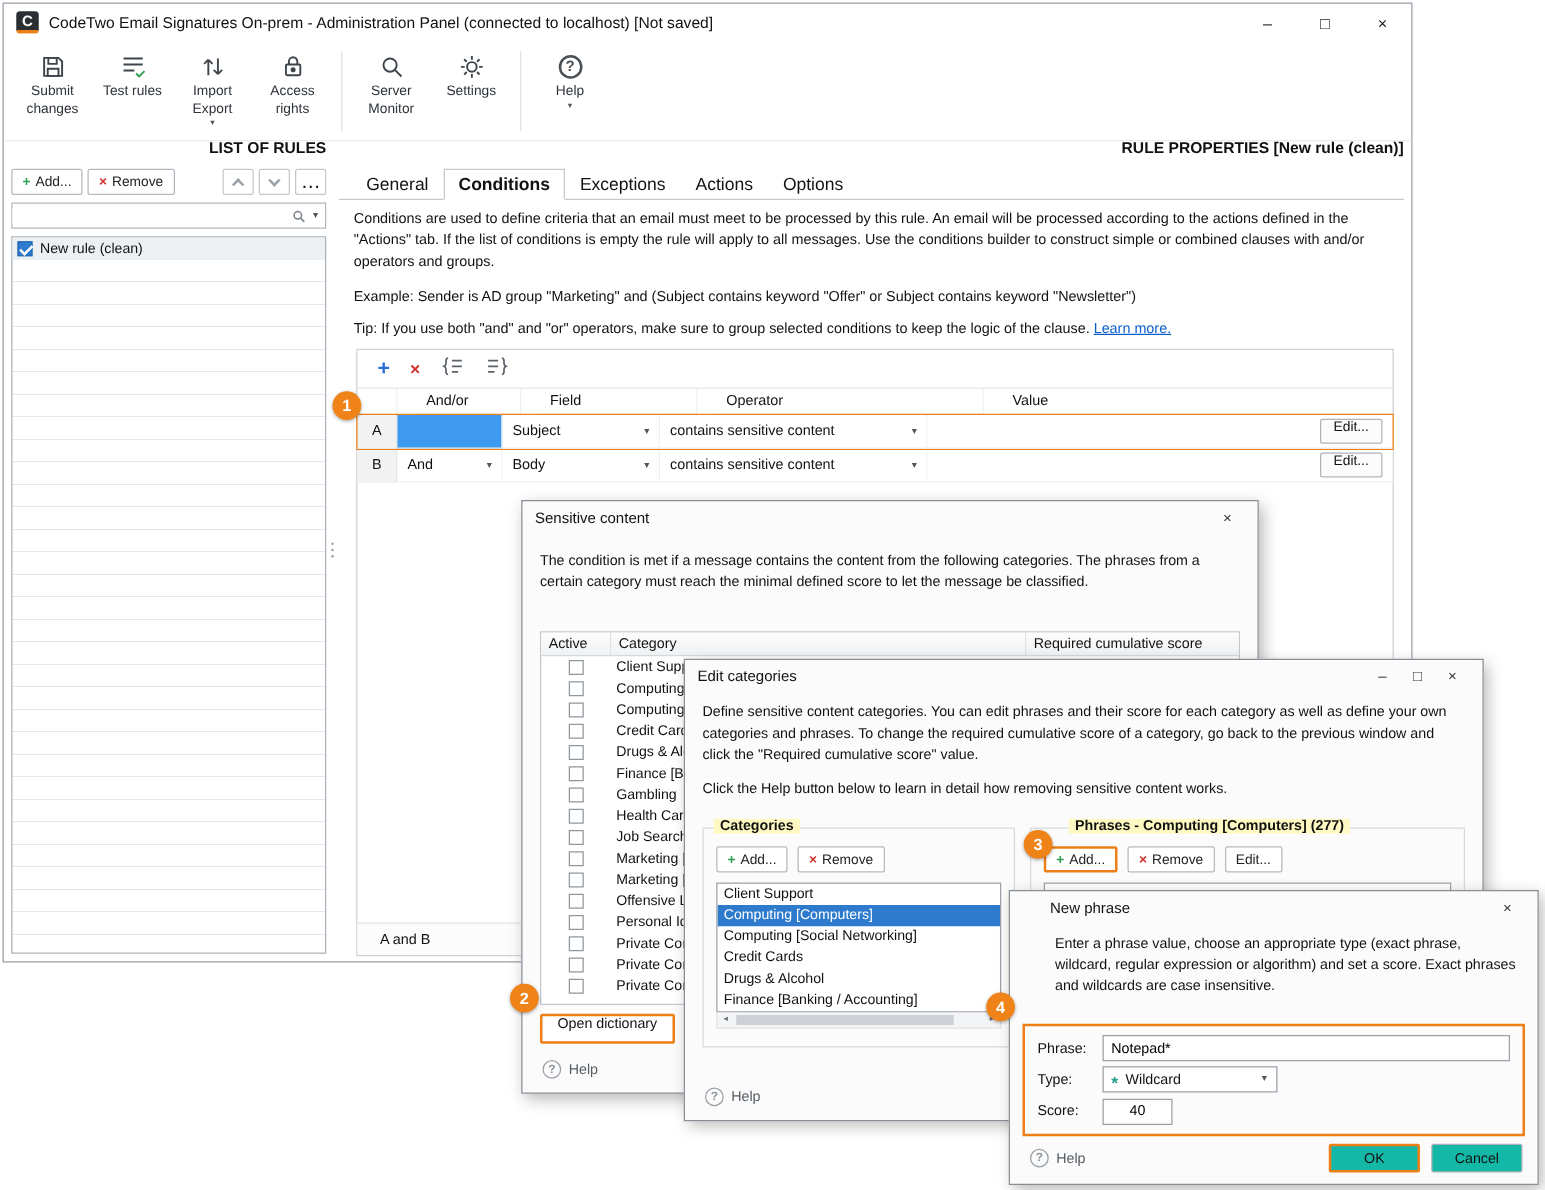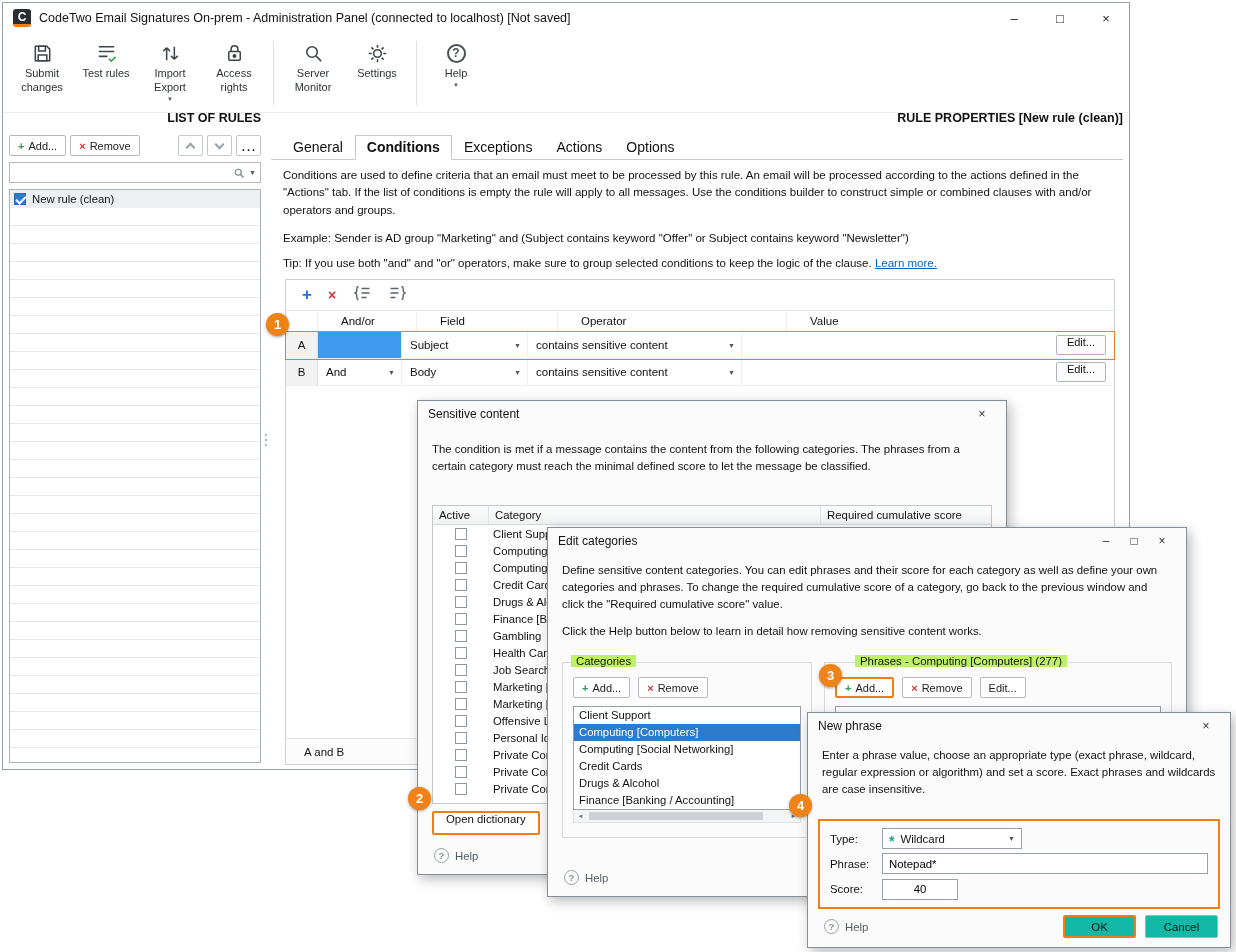--- a/index.html
+++ b/index.html
@@ -93,47 +93,47 @@
   .sens-cat { padding-left:4px; white-space:nowrap; }
   .open-dict { position:absolute; left:14px; bottom:39px; height:24px; padding:0 12px; background:#fff; border:2px solid #EE7F17; font-size:11.4px; border-radius:2px; cursor:default; }
   .dlg-help-abs { position:absolute; left:16px; bottom:11px; }
 
   
   #dlg-edit { left:547px; top:527px; width:640px; height:370px; z-index:20; }
   .edit-desc { margin:8px 14px 0; font-size:11.4px; line-height:1.5; }
   .edit-note { margin:12px 14px 0; font-size:11.4px; }
   .groups { position:absolute; left:14px; right:14px; top:134px; display:flex; gap:12px; }
   .group { border:1px solid #d8dbde; position:relative; padding:14px 10px 10px; height:176px; }
-  .group-label { position:absolute; top:-8px; left:8px; background:#bef264; padding:0 5px; font-size:11.4px; white-space:nowrap; }
+  .group-label { position:absolute; top:-8px; left:8px; background:#fef9c3; padding:0 5px; font-size:11.4px; white-space:nowrap;font-weight:bold; }
   .grp-buttons { display:flex; gap:8px; margin-bottom:8px; }
   .btn-orange { border:2px solid #EE7F17; }
   .grp-cats { width:250px; flex:0 0 auto; }
   .grp-phrases { flex:1; }
   .grp-phrases .group-label { margin-left:22px; }
   .cat-list { border:1px solid #99a0a7; background:#fff; height:104px; overflow:hidden; font-size:11.3px; }
   .cat-item { height:17px; line-height:17px; padding:0 5px; white-space:nowrap; cursor:default; }
   .cat-item.selected { background:#2E7BCE; color:#fff; }
   .h-scroll { height:13px; background:#f3f4f5; border:1px solid #dfe2e4; border-top:none; display:flex; align-items:stretch; }
   .h-arrow { width:13px; display:grid; place-items:center; font-size:6px; color:#6a7178; }
   .h-track { flex:1; position:relative; }
   .h-thumb { position:absolute; left:2px; right:24px; top:2px; bottom:2px; background:#cdd1d5; }
   .phrase-list-ph { border:1px solid #99a0a7; background:#fff; height:104px; }
 
   
-  #dlg-phrase { left:807px; top:712px; width:424px; height:236px; z-index:30; }
+  #dlg-phrase { left:807px; top:712px; width:424px; height:236px; z-index:30;padding-left:22px; }
   .np-desc { margin:8px 14px 16px; font-size:11.4px; line-height:1.5; }
   .np-fields { position:absolute; left:10px; right:10px; top:106px; height:90px; border:2px solid #EE7F17; padding:5px 10px; display:flex; flex-direction:column; justify-content:space-around; }
   .np-row { display:flex; align-items:center; }
   .np-label { width:52px; font-size:11.4px; }
   .combo { width:140px; height:21px; border:1px solid #99a0a7; background:#fff; display:flex; align-items:center; padding:0 6px; gap:6px; font-size:11.4px; }
   .combo .ast { color:#1F9E8C; font-weight:bold; font-size:14px; line-height:10px; margin-top:4px; }
   .combo .dd { margin-left:auto; font-size:7px; color:#555; }
   .tinput { height:21px; border:1px solid #99a0a7; background:#fff; font:11.4px "Liberation Sans", sans-serif; padding:0 6px; outline:none; }
   .phrase-input { flex:1; }
-  .score-input { width:76px; text-align:center; }
+  .score-input { width:56px; text-align:center; }
   .np-footer { position:absolute; left:16px; right:12px; bottom:9px; display:flex; align-items:center; }
   .np-buttons { margin-left:auto; display:flex; gap:9px; }
   .btn-dlg { height:23px; min-width:73px; display:inline-grid; place-items:center; background:#14b8a6; border:1px solid #aab0b6; border-radius:2px; font-size:11.4px; cursor:default; }
   .btn-ok { border:2px solid #EE7F17; }
 
   
   .badge { position:absolute; width:23px; height:23px; border-radius:50%; background:#F08318; color:#fff; font-weight:bold; font-size:13px; display:grid; place-items:center; z-index:40; box-shadow:0 1px 3px rgba(0,0,0,.35); }
   #badge1 { left:266px; top:313px; }
   #badge2 { left:408px; top:787px; }
   #badge3 { left:819px; top:664px; }
@@ -526,30 +526,30 @@
   <div class="dialog" id="dlg-phrase">
     <div class="dlg-title">
       <span>New phrase</span>
       <span class="dlg-controls">
           <span class="dlg-btn">×</span>
         </span>
     </div>
     <div class="np-desc">Enter a phrase value, choose an appropriate type (exact phrase, wildcard, regular expression or algorithm) and set a score. Exact phrases and wildcards are case insensitive.</div>
     <div class="np-fields">
       <div class="np-row">
+        <span class="np-label">Phrase:</span>
+        <input class="tinput phrase-input" type="text" value="Notepad*" style="">
+      </div>
+      <div class="np-row">
         <span class="np-label">Type:</span>
         <span class="combo">
           <span class="ast">*</span>
           <span>Wildcard</span>
           <span class="dd">▼</span>
         </span>
-      </div>
-      <div class="np-row">
-        <span class="np-label">Phrase:</span>
-        <input class="tinput phrase-input" type="text" value="Notepad*" style="">
       </div>
       <div class="np-row">
         <span class="np-label">Score:</span>
         <input class="tinput score-input" type="text" value="40" style="">
       </div>
     </div>
     <div class="np-footer">
       <span class="help-link">
         <span class="help-circ">?</span>
         <span>Help</span>

